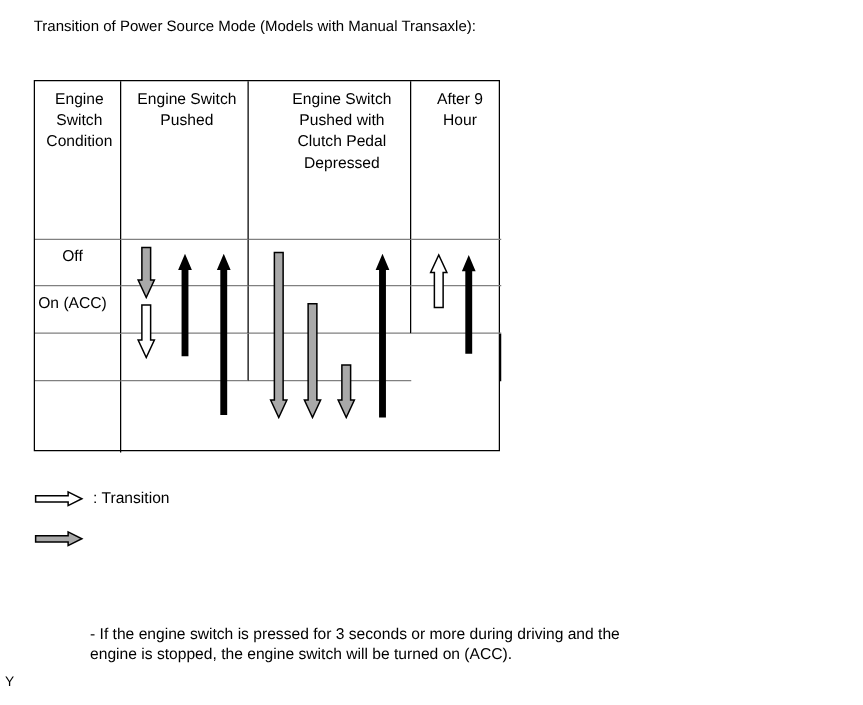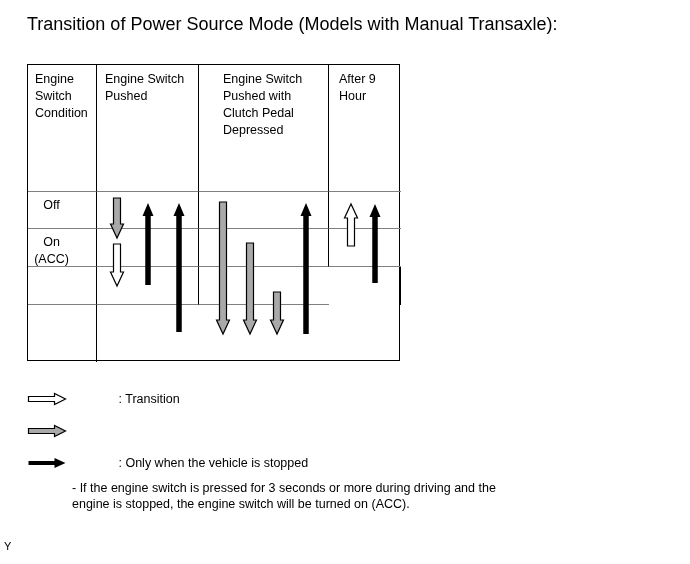--- a/index.html
+++ b/index.html
@@ -2,57 +2,57 @@
 <html><head>
 <meta charset="utf-8">
 <style>
   html,body { margin:0; padding:0; background:#ffffff; }
   .page {
     position:relative; width:690px; height:564px; background:#ffffff;
     font-family:"Liberation Sans", sans-serif; color:#000; overflow:hidden;
   }
   .title {
     position:absolute; left:27px; top:14px;
-    font-size:18px; line-height:1.2; white-space:nowrap;text-align:right;
+    font-size:12px; line-height:1.2; white-space:nowrap;text-align:right;
   }
   .grid {
     position:absolute; left:27px; top:64px; width:373px; height:297px;
     display:grid;
     grid-template-columns:69px 102px 130px 72px;
     grid-template-rows:127px 37px 38px 38px 57px;
     border:1px solid #000; box-sizing:border-box; background:#fff;
   }
   .cell {
     box-sizing:border-box;
     border-right:1px solid #000;
     border-bottom:1px solid #808080;
     font-size:12.5px; line-height:17px;
   }
   .cell.last-col { border-right:none; }
   .cell.last-row { border-bottom:none; }
-  .hdr { padding:6px 4px 0 7px; white-space:pre-line; }
+  .hdr { padding:6px 4px 0 7px; white-space:pre-line;text-align:center; }
   .hdr.c2 { padding-left:8px; }
   .hdr.c3 { padding-left:24px; }
   .hdr.c4 { padding-left:10px; }
-  .rowlab { text-align:center; padding-top:5px; padding-right:21px; }
+  .rowlab { text-align:center; padding-top:5px; padding-right:8px; }
   #arrow-overlay {
     position:absolute; left:0; top:0; width:690px; height:564px;
     pointer-events:none;
   }
   .legend-row {
     position:absolute; left:27px; height:16px;
     font-size:12.5px; line-height:16px; white-space:nowrap;
   }
   .legend-row svg { vertical-align:middle; margin-right:4px; }
-  .legend-row .legend-label { vertical-align:middle;margin-left:44px; }
+  .legend-row .legend-label { vertical-align:middle; }
   .lg1 { top:390px; }
   .lg2 { top:422px; }
   .lg3 { top:454px; }
   .note {
-    position:absolute; left:72px; top:480px; width:540px;
+    position:absolute; left:72px; top:499px; width:540px;
     font-size:12.5px; line-height:16px; white-space:pre-line;
   }
   .footer-mark {
     position:absolute; left:4px; top:540px; font-size:11px;
   }
 </style>
 </head>
 <body>
 
 <div class="page">
@@ -109,25 +109,19 @@
     <svg width="40" height="14" viewBox="0 0 40 14" xmlns="http://www.w3.org/2000/svg">
         <polygon points="1.5,4.5 27.5,4.5 27.5,1.5 38.5,7 27.5,12.5 27.5,9.5 1.5,9.5" fill="#ffffff" stroke="#000000" stroke-width="1.2" stroke-linejoin="miter"></polygon>
       </svg>
     <span class="legend-label">: Transition</span>
   </div>
   <div class="legend-row lg2">
     <svg width="40" height="14" viewBox="0 0 40 14" xmlns="http://www.w3.org/2000/svg">
         <polygon points="1.5,4.5 27.5,4.5 27.5,1.5 38.5,7 27.5,12.5 27.5,9.5 1.5,9.5" fill="#a9a9a9" stroke="#000000" stroke-width="1.2" stroke-linejoin="miter"></polygon>
       </svg>
   </div>
-  <div class="legend-row lg3">
-    <svg width="40" height="14" viewBox="0 0 40 14" xmlns="http://www.w3.org/2000/svg">
-        <polygon points="1.5,5 27.5,5 27.5,2 38.5,7 27.5,12 27.5,9 1.5,9" fill="#000000"></polygon>
-      </svg>
-    <span class="legend-label">: Only when the vehicle is stopped</span>
-  </div>
 
   <div class="note">- If the engine switch is pressed for 3 seconds or more during driving and the
 engine is stopped, the engine switch will be turned on (ACC).</div>
 
   <div class="footer-mark">Y</div>
 
 </div>
 
 </body></html>

